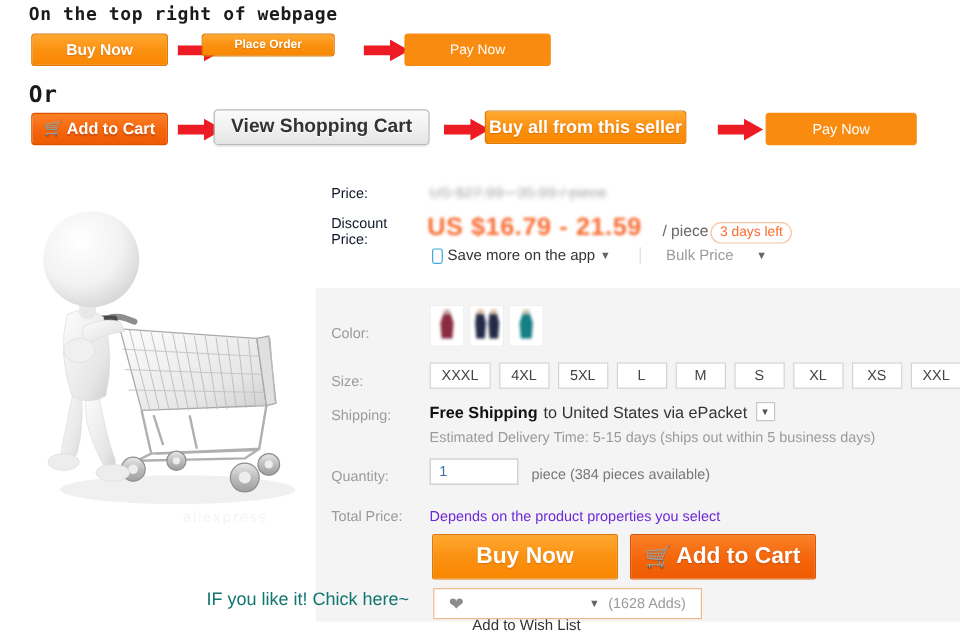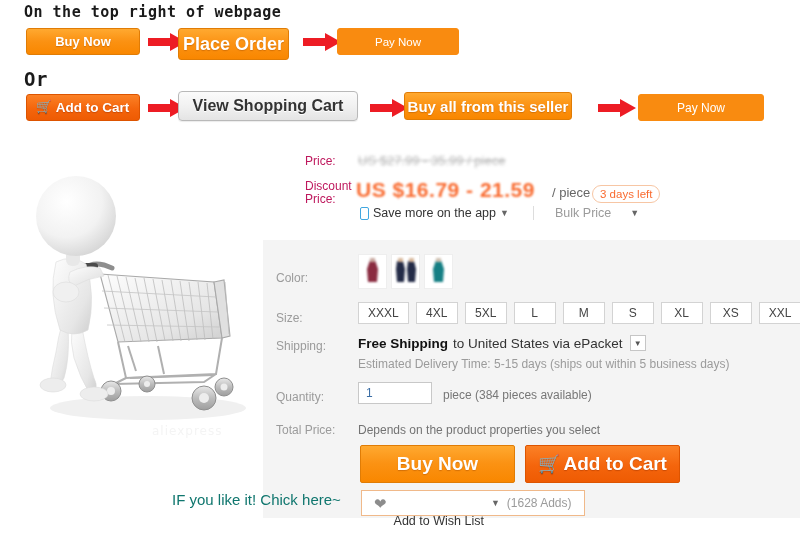--- a/index.html
+++ b/index.html
@@ -52,21 +52,21 @@
   .btn.grey{
     background:linear-gradient(to bottom,#fbfbfb 0%,#f0f0f0 55%,#e4e4e4 100%);
     border:1px solid #b9b9b9;
     color:#333;
     text-shadow:0 1px 0 #fff;
     border-radius:4px;
     box-shadow:0 1px 1px rgba(0,0,0,.08);
   }
 
   #b-buynow1   {left:26px;  top:28px;  width:114px;height:27px;font-size:13px;}
-  #b-placeorder{left:178px; top:28px;  width:111px;height:32px;font-size:18px;}
+  #b-placeorder{left:168px; top:28px;  width:111px;height:19px;font-size:10px;}
   #b-paynow1   {left:337px; top:28px;  width:122px;height:27px;font-size:11.5px;font-weight:normal;}
   #b-addcart1  {left:26px;  top:94px;  width:114px;height:27px;font-size:13.5px;}
   #b-viewcart  {left:178px; top:91px;  width:180px;height:30px;font-size:16px;}
   #b-buyall    {left:404px; top:92px;  width:168px;height:28px;font-size:15px;}
   #b-paynow2   {left:638px; top:94px;  width:126px;height:27px;font-size:12px;font-weight:normal;}
 
   .cart-glyph{display:inline-block;margin-right:3px;font-size:.95em;line-height:1;}
 
   .arrow{position:absolute;}
   #a1{left:148px;top:33px;}
@@ -84,24 +84,23 @@
   .wm{
     position:absolute;left:152px;top:424px;
     font-size:12px;color:#f4f4f4;
     letter-spacing:1px;
     font-family:"DejaVu Sans",sans-serif;
   }
 
   
   .lbl{
     position:absolute;
-    color:#be185d;font-size:12px;
+    color:#0f172a;font-size:12px;
     font-family:"Liberation Sans",sans-serif;
     white-space:nowrap;
-    margin-left:29px;
   }
   #l-price{left:276px;top:154px;}
   #l-discount{left:276px;top:180px;line-height:13px;width:60px;white-space:normal;}
 
   #old-price{
     position:absolute;left:358px;top:153px;
     font-size:13px;color:#b9b9b9;
     text-decoration:line-through;
     filter:blur(1.6px);
     white-space:nowrap;
@@ -189,21 +188,21 @@
   #qty-input{
     position:absolute;left:95px;top:142px;width:74px;height:22px;
     border:1px solid #c8c8c8;background:#fff;
     font-size:12px;color:#3b6ea5;padding:0 0 0 7px;box-sizing:border-box;
     font-family:"Liberation Sans",sans-serif;
   }
   #qty-note{
     position:absolute;left:180px;top:148px;font-size:12px;color:#777;white-space:nowrap;
   }
   #total-note{
-    position:absolute;left:95px;top:183px;font-size:12px;color:#737373;white-space:nowrap;
+    position:absolute;left:95px;top:183px;font-size:12px;color:#6d28d9;white-space:nowrap;
   }
 
   #p-buynow{
     position:absolute;left:97px;top:205px;width:155px;height:38px;
     font-size:19px;border-radius:2px;
   }
   #p-addcart{
     position:absolute;left:262px;top:205px;width:155px;height:38px;
     font-size:19px;border-radius:2px;
   }

